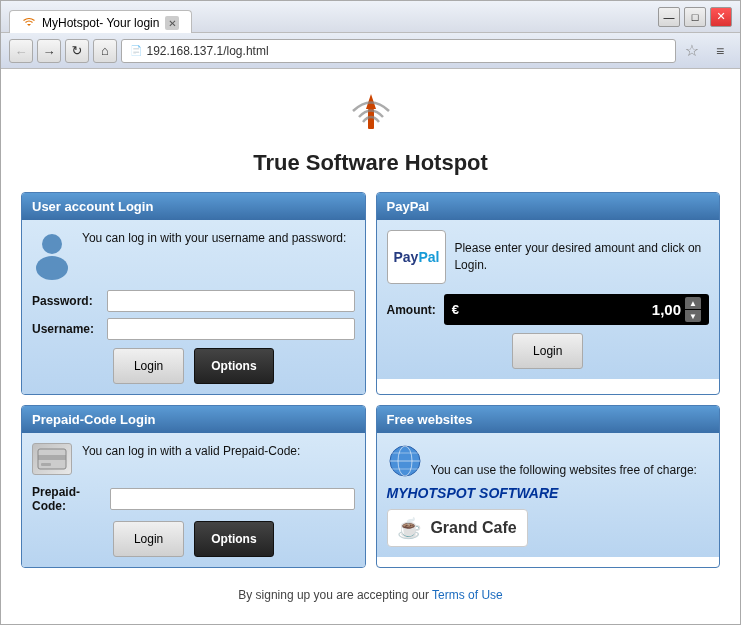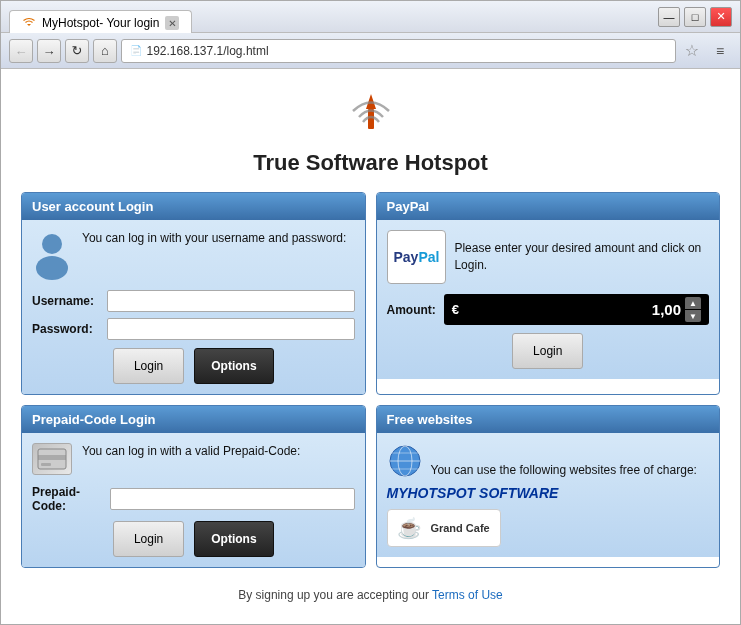--- a/index.html
+++ b/index.html
@@ -79,21 +79,21 @@
     .prepaid-form-row { display: flex; align-items: center; margin-bottom: 6px; }
     .prepaid-label { width: 78px; font-size: 12px; color: #111; font-weight: bold; }
 
     
     .free-header-row { display: flex; align-items: flex-end; gap: 8px; margin-bottom: 6px; }
     .globe-icon { width: 36px; height: 36px; }
     .free-desc { font-size: 12px; color: #111; line-height: 1.4; }
     .free-section-title { font-size: 14px; font-weight: bold; color: #003399; margin-bottom: 8px; font-style: italic; }
     .grand-cafe-badge { display: flex; align-items: center; gap: 8px; background: white; border: 1px solid #ccc; border-radius: 4px; padding: 6px 10px; width: fit-content; }
     .cafe-cup { font-size: 20px; }
-    .cafe-name { font-size: 11px; font-weight: bold; color: #333; }
+    .cafe-name { font-size: 16px; font-weight: bold; color: #333; }
 
     
     .footer { text-align: center; font-size: 12px; color: #444; padding: 6px; }
     .footer a { color: #1a6bbf; text-decoration: none; }
 
     
     .paypal-box { background: white; border: 1px solid #aaa; border-radius: 4px; padding: 18px 6px; display: inline-flex; align-items: center; }
     .paypal-text { font-size: 14px; font-weight: bold; }
     .pp-pay { color: #253b80; }
     .pp-pal { color: #179bd7; }
@@ -160,26 +160,26 @@
         <div class="panel-body">
           <div class="user-icon-area">
 
             <svg class="user-avatar" viewBox="0 0 40 50">
               <circle cx="20" cy="14" r="10" fill="#5a8fc0"></circle>
               <ellipse cx="20" cy="38" rx="16" ry="12" fill="#5a8fc0"></ellipse>
             </svg>
             <div class="user-desc">You can log in with  your username and password:</div>
           </div>
           <div class="form-row">
+            <span class="form-label">Password:</span>
+            <input class="form-input" type="password" value="" style="">
+          </div>
+          <div class="form-row">
             <span class="form-label">Username:</span>
             <input class="form-input" type="text" value="" style="">
-          </div>
-          <div class="form-row">
-            <span class="form-label">Password:</span>
-            <input class="form-input" type="password" value="" style="">
           </div>
           <div class="btn-row">
             <button class="btn-login">Login</button>
             <button class="btn-options">Options</button>
           </div>
         </div>
       </div>
 
       <div class="panel">
         <div class="panel-header">PayPal</div>

